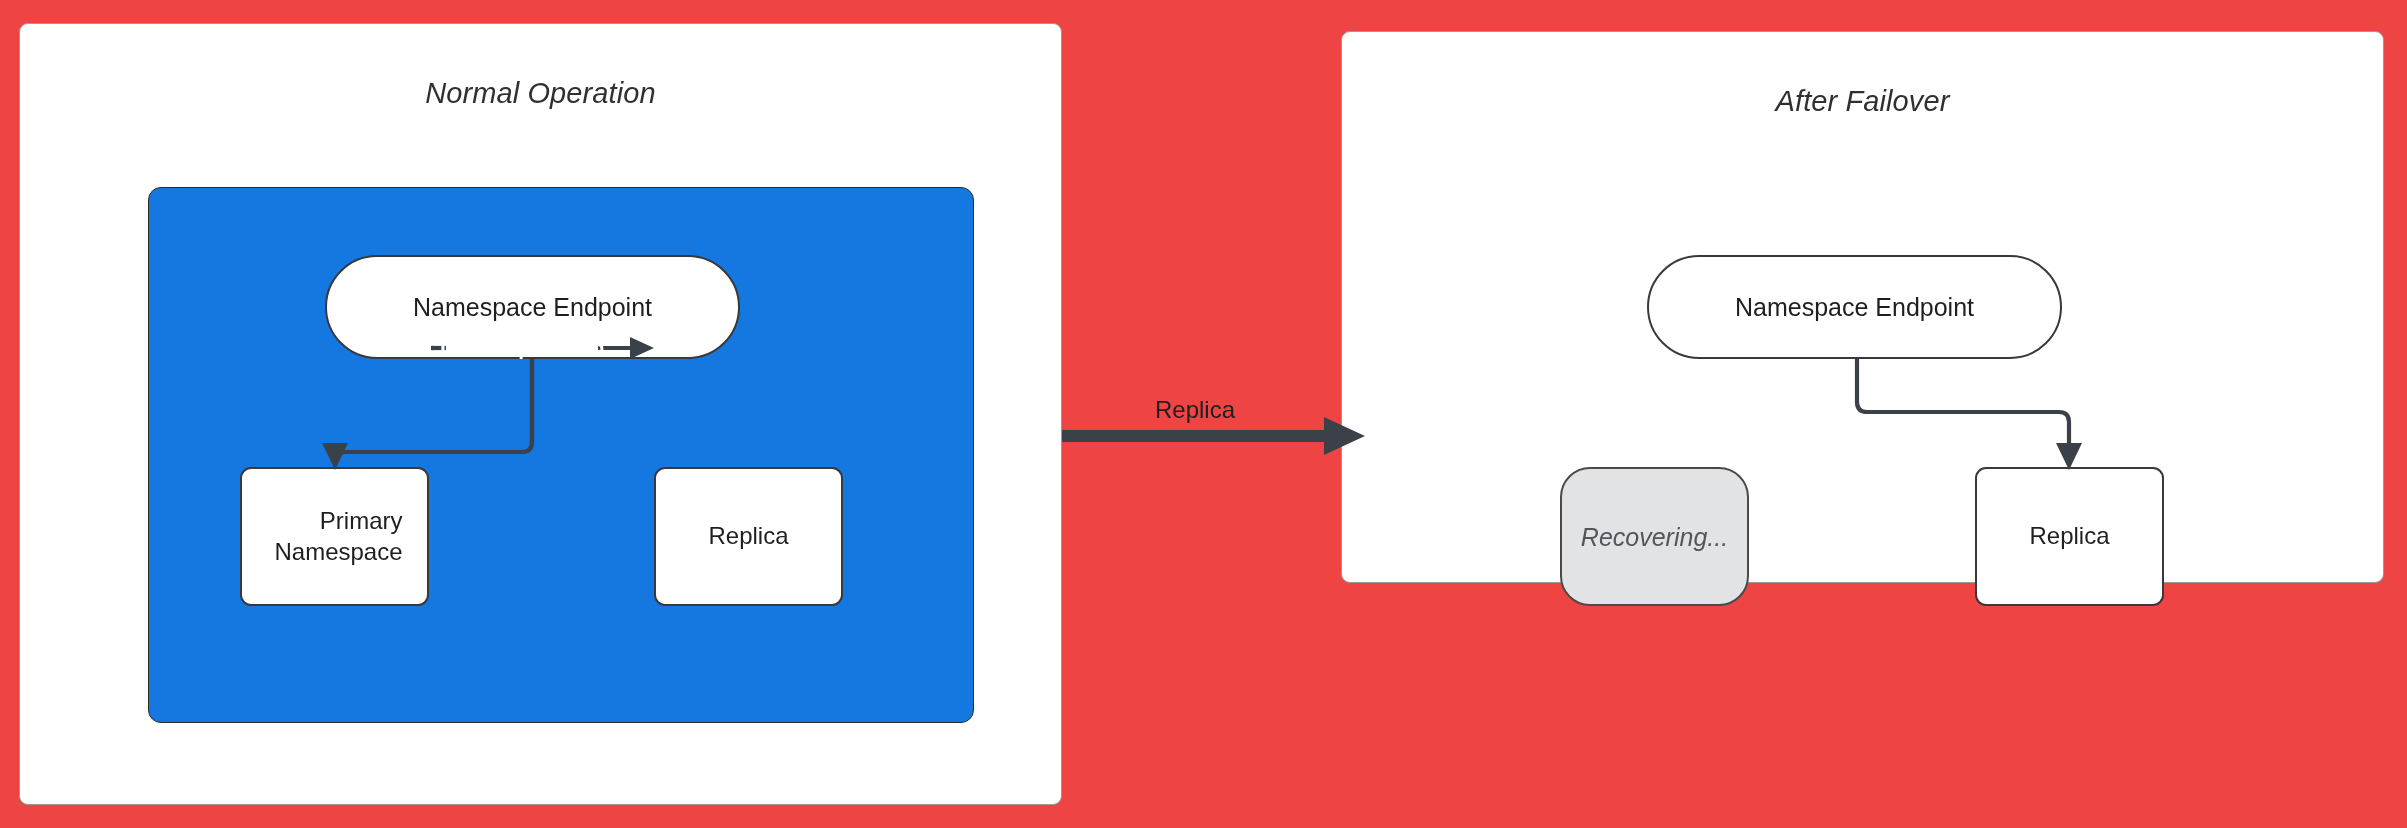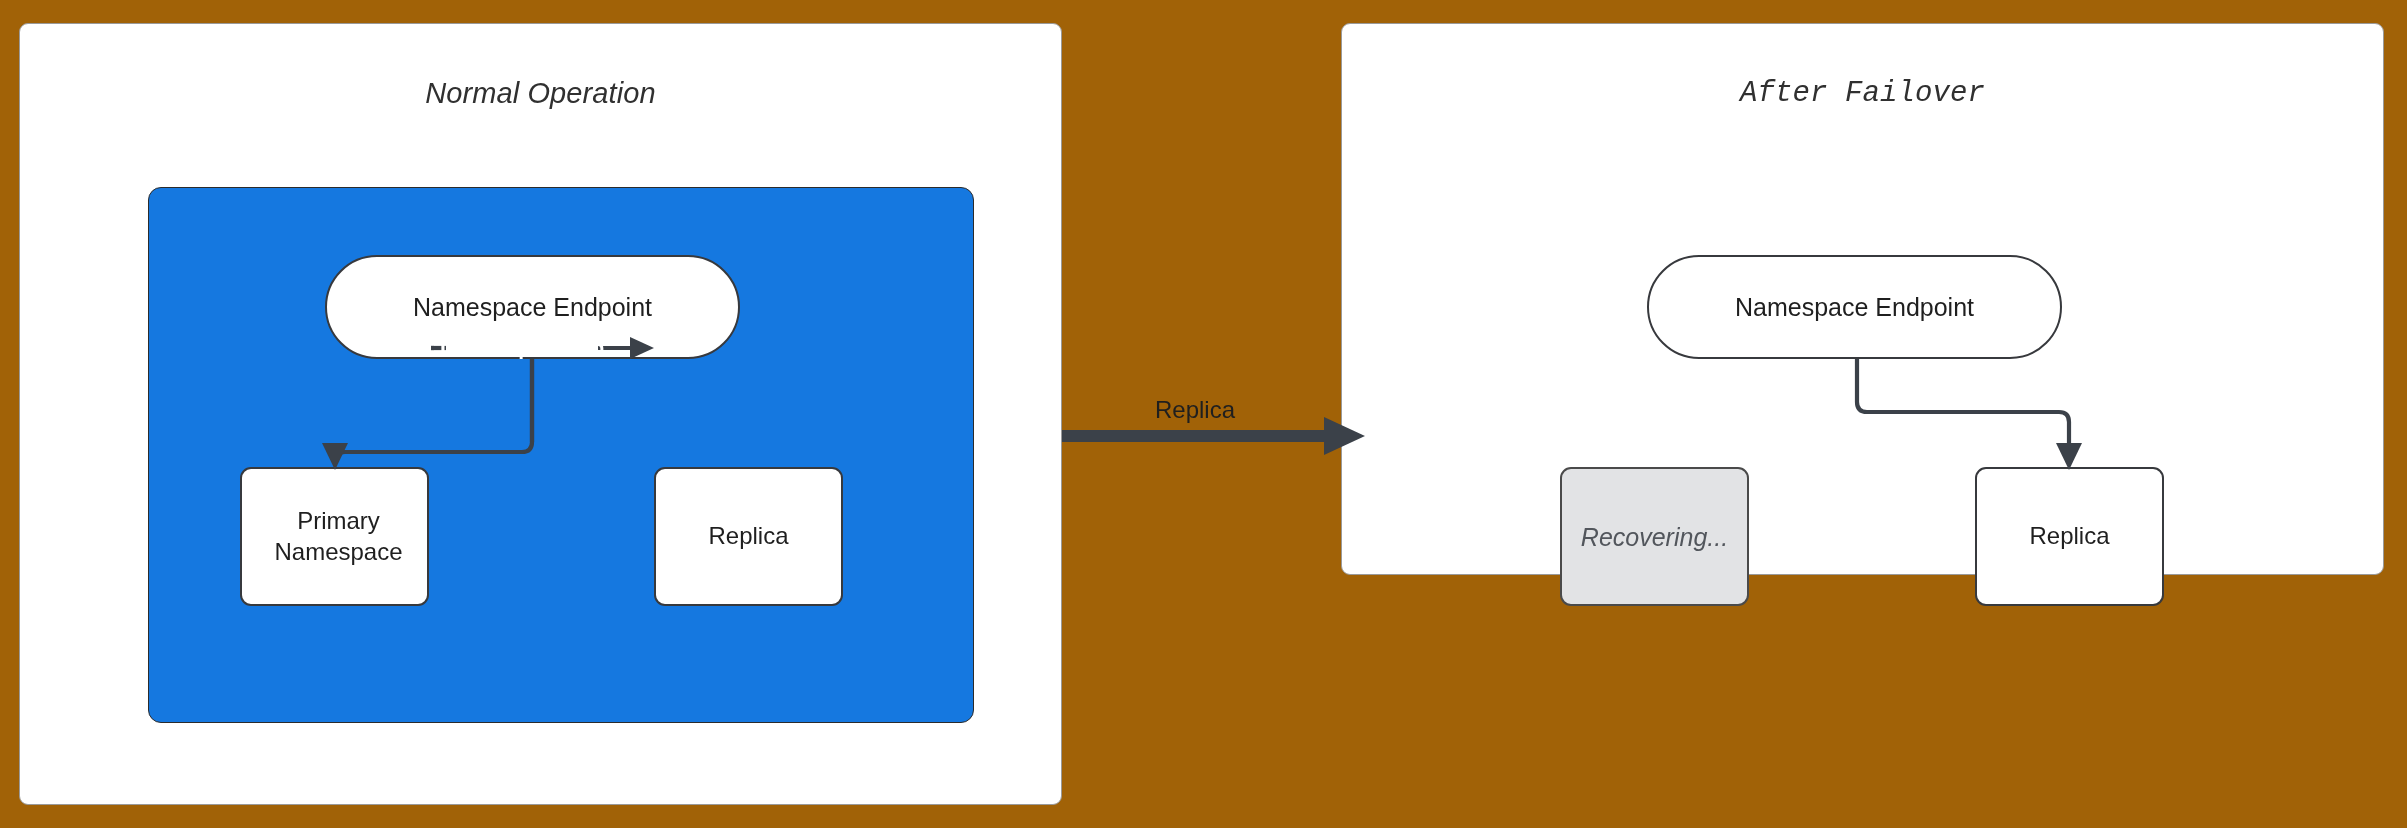--- a/index.html
+++ b/index.html
@@ -11,33 +11,33 @@
     font-family: "Liberation Sans", sans-serif;
     width: 2407px;
     height: 828px;
     position: relative;
     overflow: hidden;
   }
   #canvas {
     position: relative;
     width: 2407px;
     height: 828px;
-    background: #a16207;
+    background: #ef4444;
   }
 
   
   .panel {
     position: absolute;
     box-sizing: border-box;
     background: #ffffff;
     border: 1.6px solid #9a9a9a;
     border-radius: 9px;
   }
   #panel-left  { left: 19px;   top: 23px; width: 1043px; height: 782px; }
-  #panel-right { left: 1341px; top: 23px; width: 1043px; height: 552px; font-family: Liberation Mono, monospace; }
+  #panel-right { left: 1341px; top: 31px; width: 1043px; height: 552px; }
 
   .panel-title {
     position: absolute;
     top: 53px;
     left: 0;
     width: 100%;
     text-align: center;
     font-size: 29px;
     font-style: italic;
     color: #303030;
@@ -55,21 +55,21 @@
   }
   #blue-left  { left: 128px;  top: 163px; width: 826px; height: 536px; }
 
   
   .node {
     position: absolute;
     box-sizing: border-box;
     display: flex;
     align-items: center;
     justify-content: center;
-    text-align: center;
+    text-align: right;
     background: #ffffff;
     border: 2.4px solid #37393d;
     color: #1f1f1f;
     font-size: 24px;
     line-height: 1.28;
     white-space: pre-line;
   }
   .node.pill {
     border-radius: 54px;
     font-size: 25px;
@@ -83,21 +83,21 @@
     font-size: 25px;
   }
 
   
   #node-endpoint-left { left: 325px; top: 255px; width: 415px; height: 104px; }
   #node-primary       { left: 240px; top: 467px; width: 189px; height: 139px; padding-left: 8px; }
   #node-replica-left  { left: 654px; top: 467px; width: 189px; height: 139px; }
 
   
   #node-endpoint-right { left: 1647px; top: 255px; width: 415px; height: 104px; }
-  #node-recovering     { left: 1560px; top: 467px; width: 189px; height: 139px; }
+  #node-recovering     { left: 1560px; top: 467px; width: 189px; height: 139px; border-radius: 30px; }
   #node-replica-right  { left: 1975px; top: 467px; width: 189px; height: 139px; }
 
   
   .edges {
     position: absolute;
     left: 0; top: 0;
     width: 2407px; height: 828px;
     pointer-events: none;
   }
   .edge-path {

